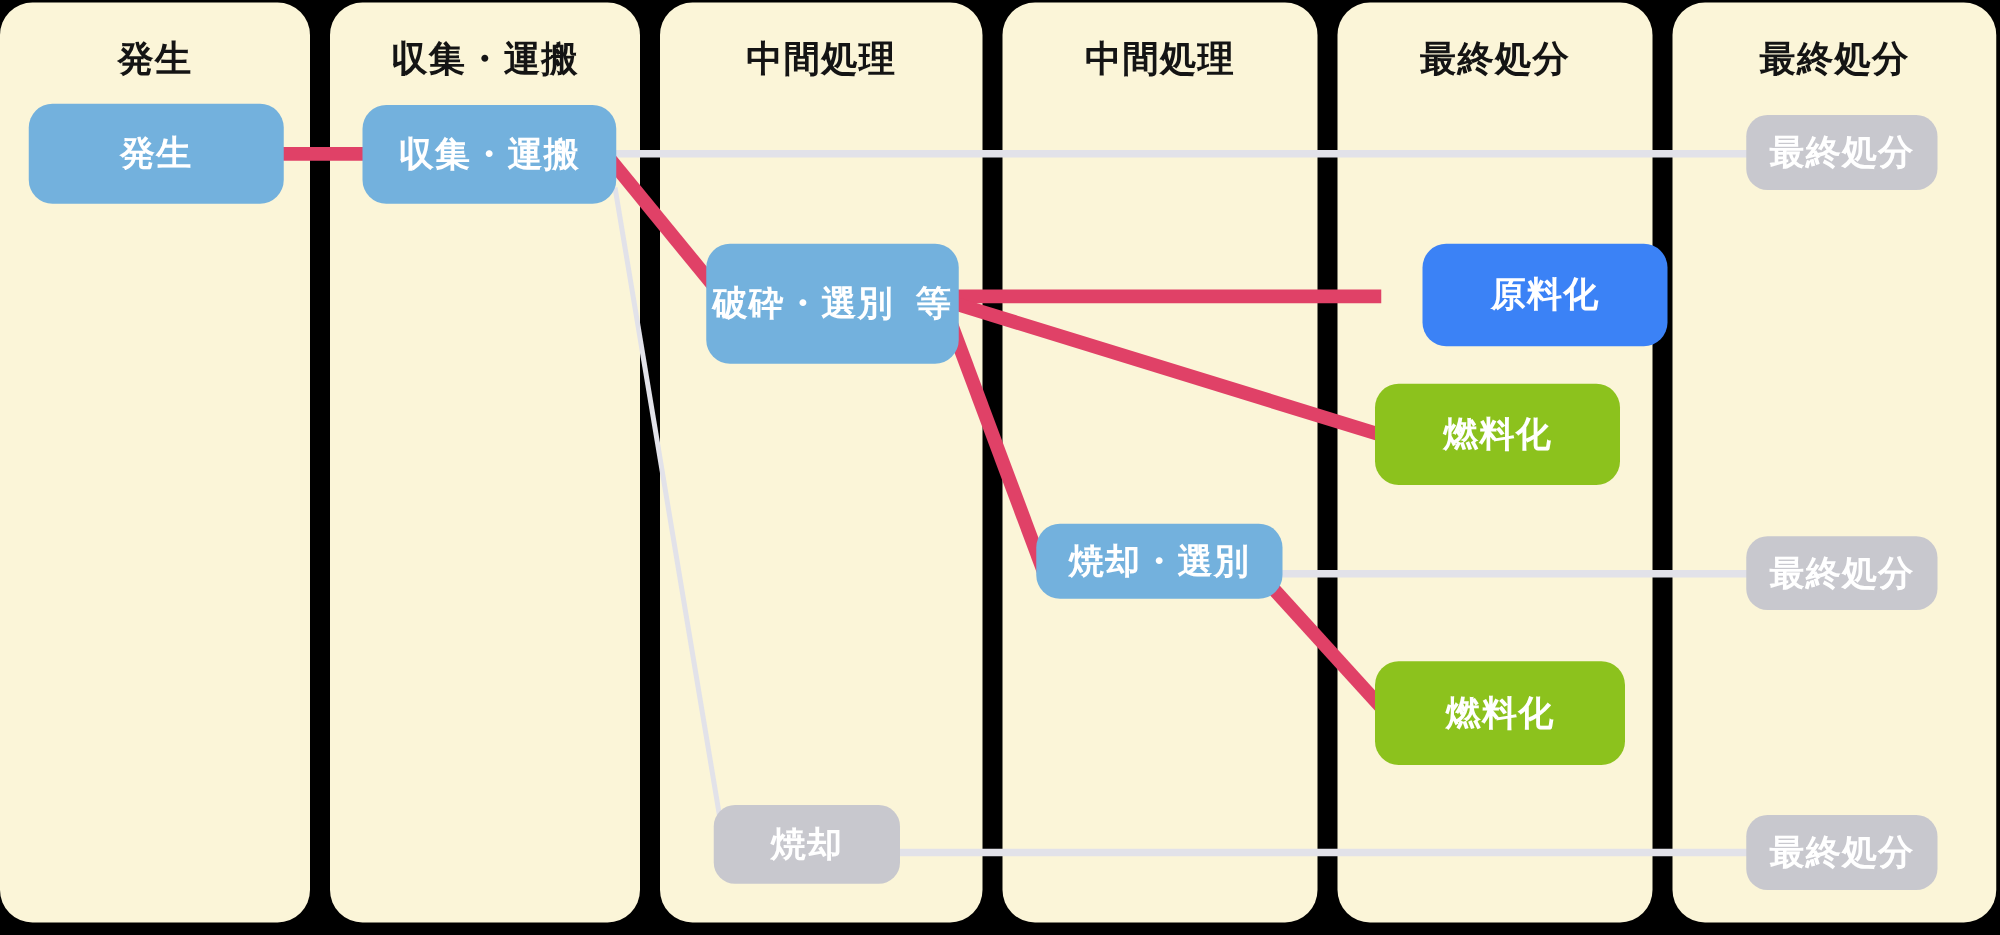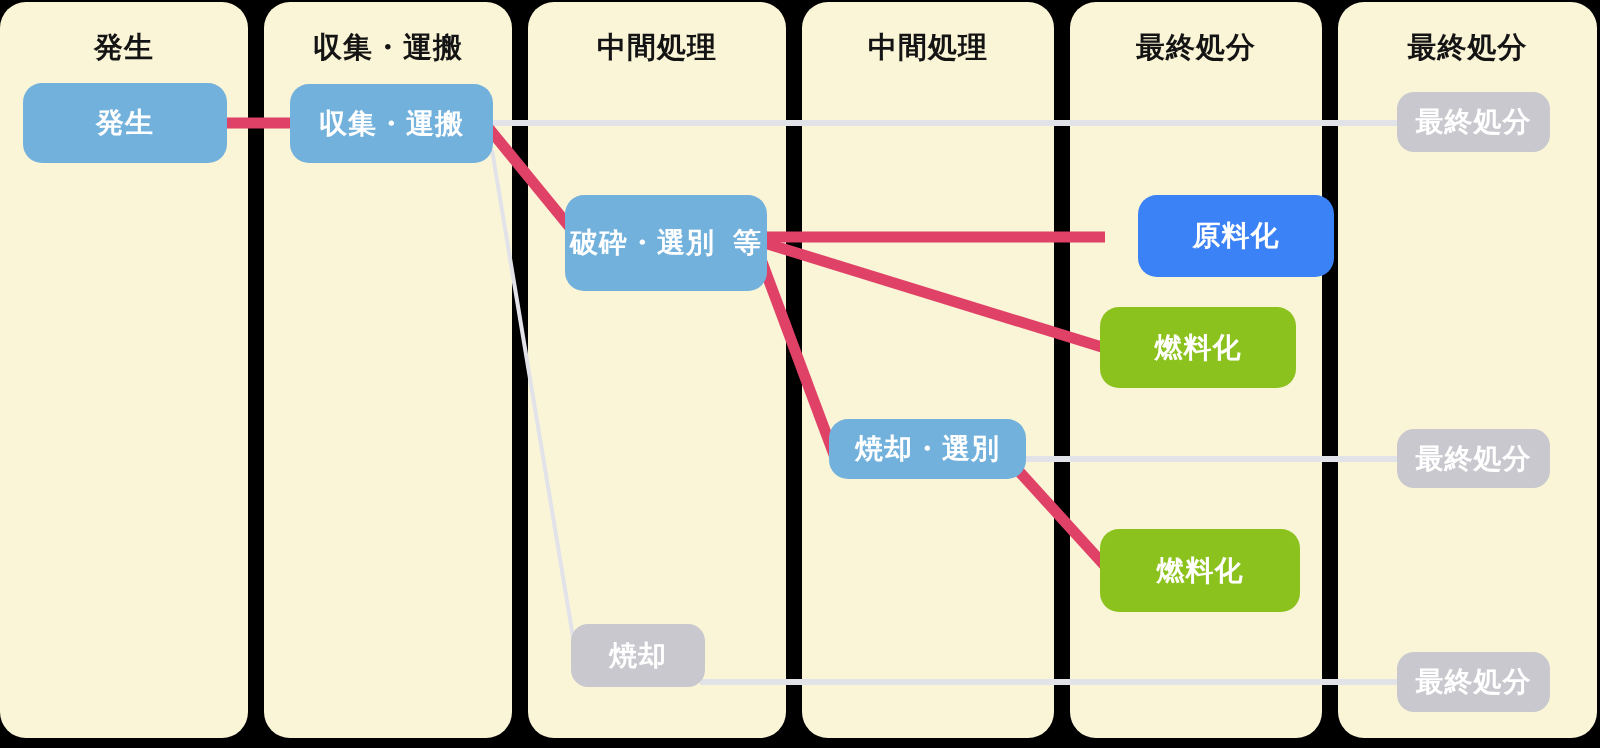--- a/index.html
+++ b/index.html
@@ -102,21 +102,21 @@
       </div>
       <div class="node green" style="left: 1100px; top: 195px; width: 196px; height: 82px; background: #3b82f6; color: rgb(255, 255, 255); margin-left: 38px;">
         <span>原料化</span>
       </div>
       <div class="node green" style="left: 1100px; top: 307px; width: 196px; height: 81px; background: rgb(140, 194, 29); color: rgb(255, 255, 255);">
         <span>燃料化</span>
       </div>
       <div class="node green" style="left: 1100px; top: 529px; width: 200px; height: 83px; background: rgb(140, 194, 29); color: rgb(255, 255, 255);">
         <span>燃料化</span>
       </div>
-      <div class="node gray" style="left: 571px; top: 624px; width: 134px; height: 63px; background: rgb(200, 200, 206); color: rgb(255, 255, 255);">
+      <div class="node gray" style="left: 571px; top: 644px; width: 149px; height: 63px; background: rgb(200, 200, 206); color: rgb(255, 255, 255);">
         <span>焼却</span>
       </div>
       <div class="node gray" style="left: 1397px; top: 92px; width: 153px; height: 60px; background: rgb(200, 200, 206); color: rgb(255, 255, 255);">
         <span>最終処分</span>
       </div>
       <div class="node gray" style="left: 1397px; top: 429px; width: 153px; height: 59px; background: rgb(200, 200, 206); color: rgb(255, 255, 255);">
         <span>最終処分</span>
       </div>
       <div class="node gray" style="left: 1397px; top: 652px; width: 153px; height: 60px; background: rgb(200, 200, 206); color: rgb(255, 255, 255);">
         <span>最終処分</span>

